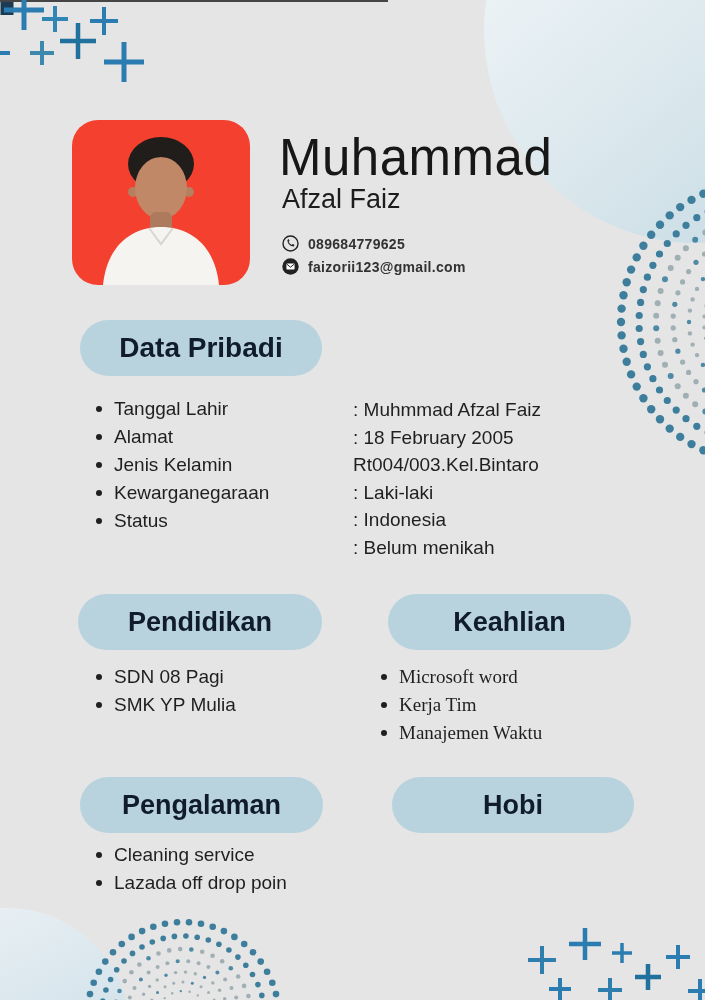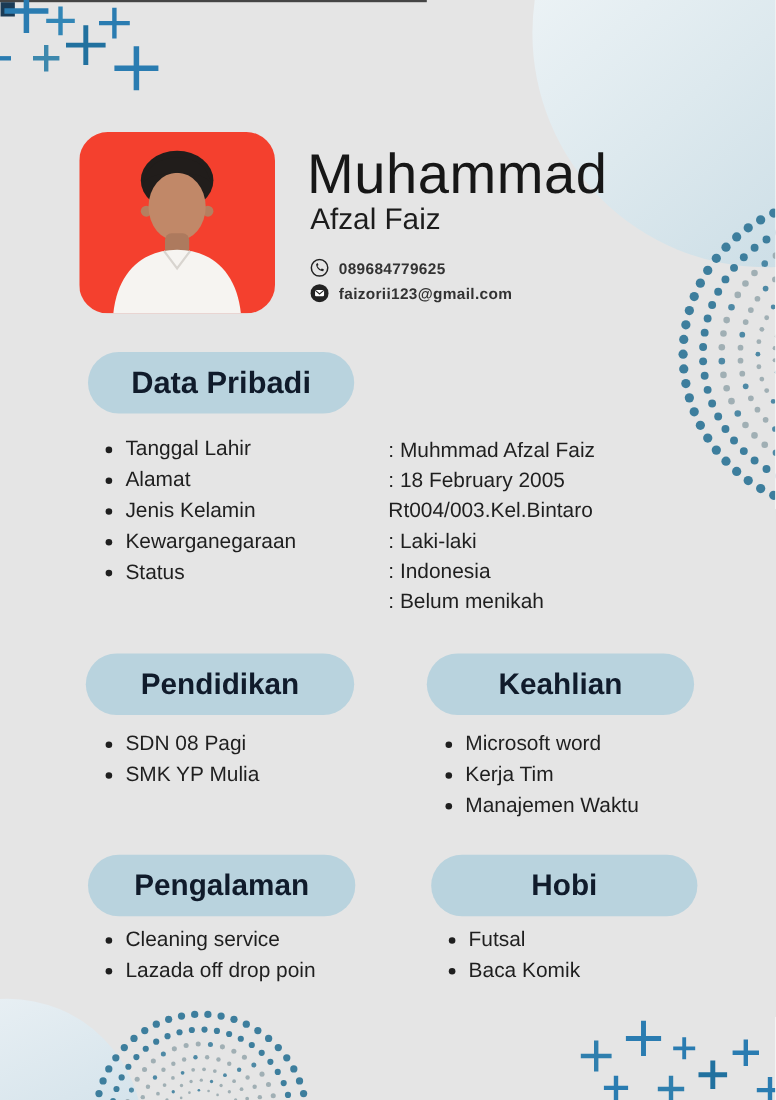--- a/index.html
+++ b/index.html
@@ -47,21 +47,21 @@
     font-size:19px;line-height:28px;color:var(--body-text);font-weight:500;}
   .bullets li{position:relative;padding-left:19px;}
   .bullets li::before{
     content:"";position:absolute;left:1px;top:11px;width:6px;height:6px;border-radius:50%;
     background:var(--body-text);
   }
   .dp-labels{left:95px;top:395px;}
   .dp-values{position:absolute;left:353px;top:396px;z-index:2;
     font-size:19px;line-height:27.5px;color:var(--body-text);font-weight:500;}
   .list-pendidikan{left:95px;top:663px;}
-  .list-keahlian{left:404px;top:663px;}
+  .list-keahlian{left:380px;top:663px;font-family:Liberation Serif, serif;}
   .list-pengalaman{left:95px;top:841px;}
   .list-hobi{left:407px;top:841px;}
 </style>
 </head>
 <body>
 
 <div class="page">
 
   <div class="big-circle circle-top-right"></div>
   <div class="big-circle circle-bottom-left"></div>
@@ -360,18 +360,14 @@
     <li>Manajemen Waktu</li>
   </ul>
 
   <div class="pill pill-pengalaman">Pengalaman</div>
   <ul class="bullets list-pengalaman">
     <li>Cleaning service</li>
     <li>Lazada off drop poin</li>
   </ul>
 
   <div class="pill pill-hobi">Hobi</div>
-  <ul class="bullets list-hobi">
-    <li>Futsal</li>
-    <li>Baca Komik</li>
-  </ul>
 
 </div>
 
 </body></html>

